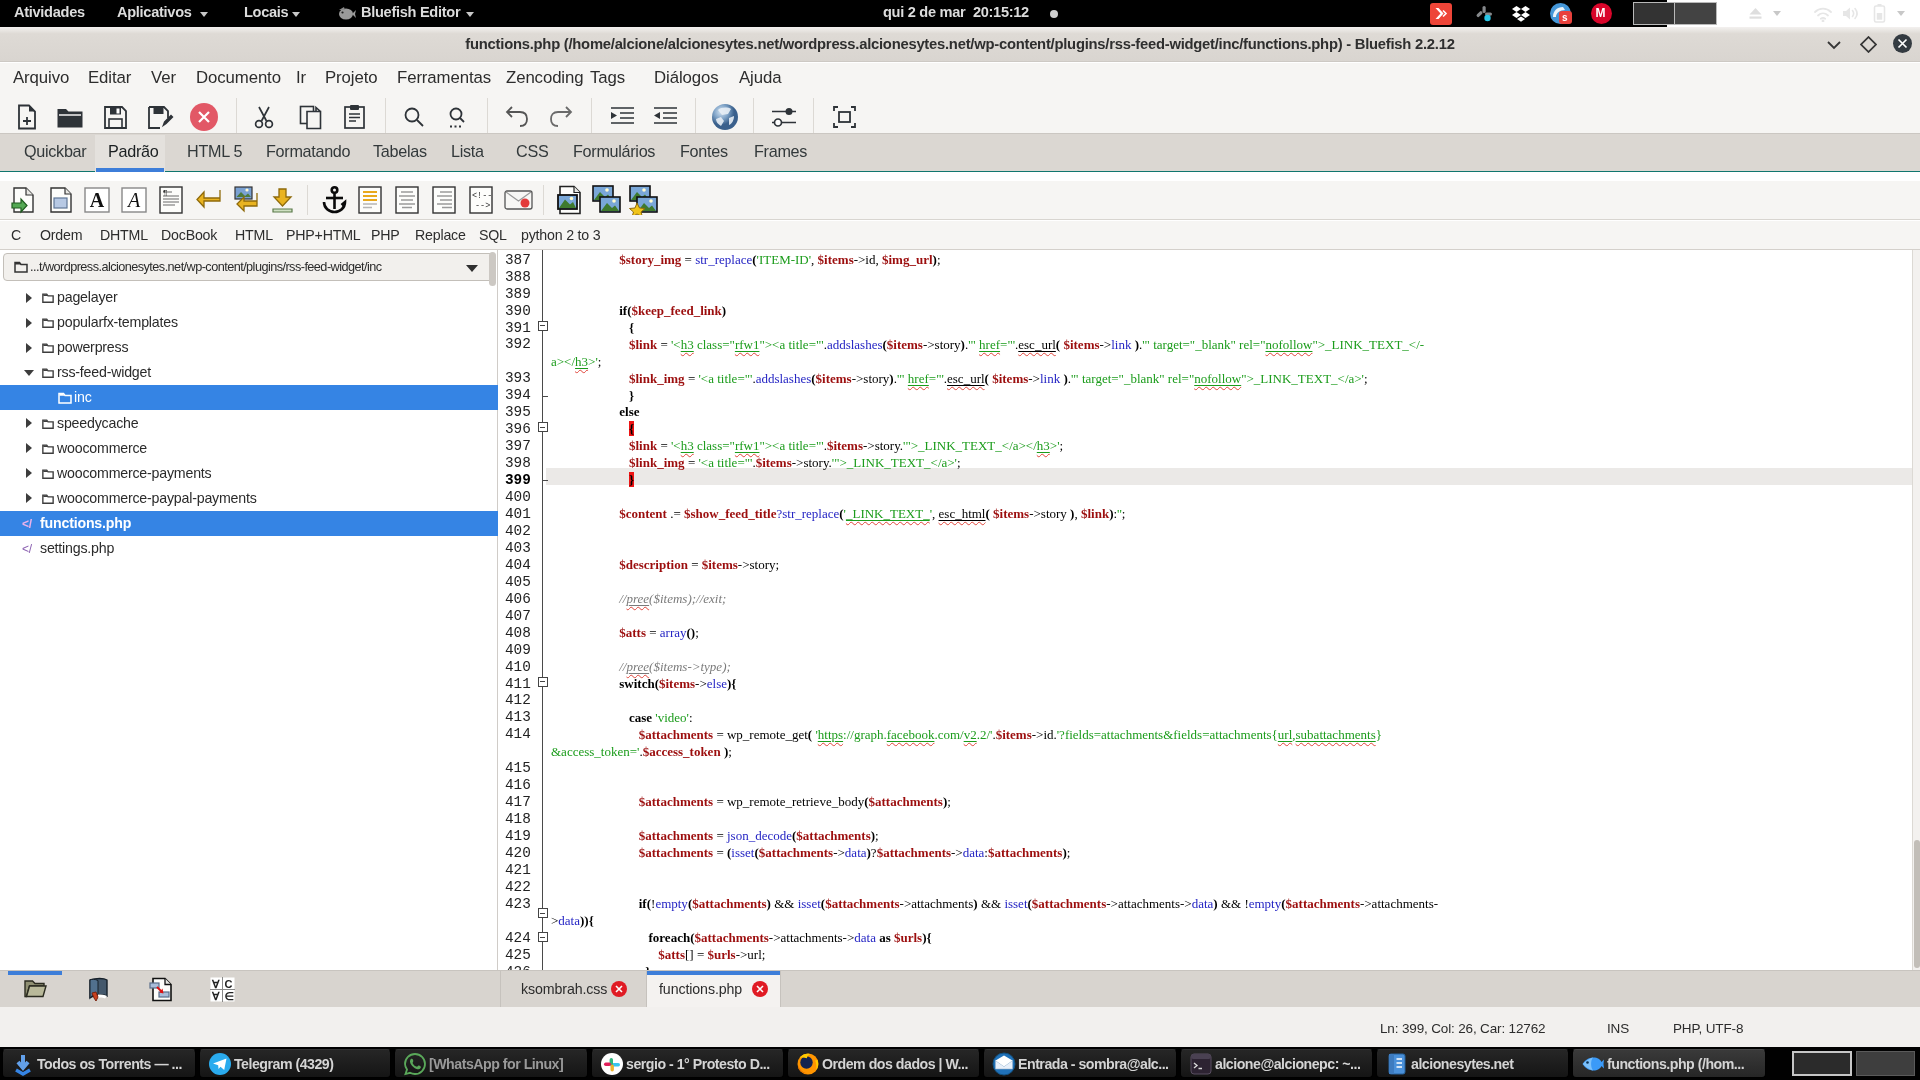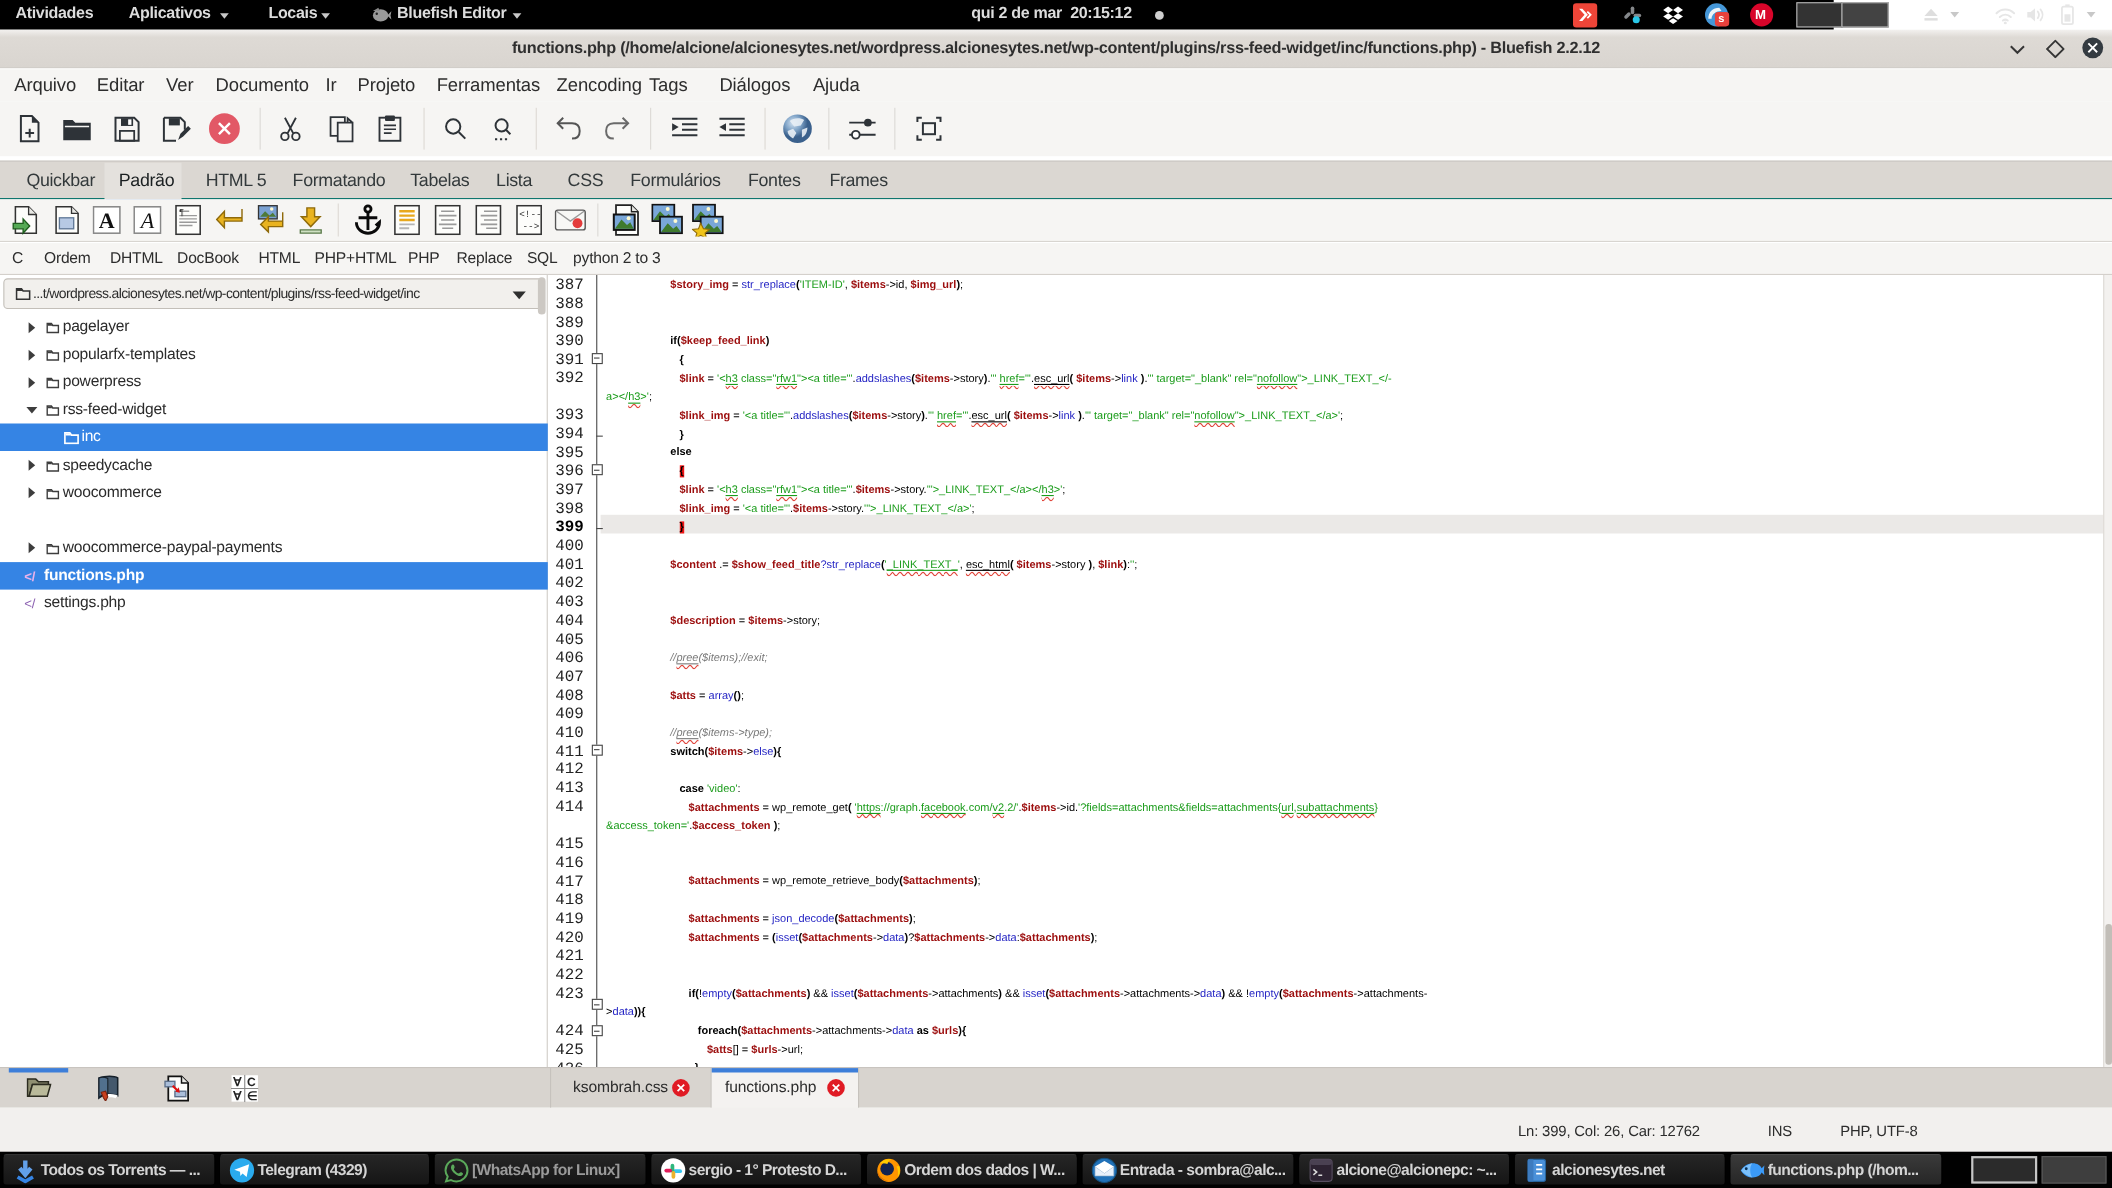--- a/index.html
+++ b/index.html
@@ -5,21 +5,21 @@
 .a{position:absolute}
 #topbar{left:0;top:0;width:1667px;height:27px;background:#000;color:#e3e3e3}
 #topbar .t{position:absolute;top:4px;font-size:14.6px;font-weight:bold;color:#dcdcdc;letter-spacing:-0.3px}
 .tri{position:absolute;width:0;height:0;border-left:4.5px solid transparent;border-right:4.5px solid transparent;border-top:5px solid #c8c8c8}
 #titlebar{left:0;top:27px;width:1920px;height:35px;background:linear-gradient(#f3f1ef,#dedad5 20%,#d9d5d0);border-bottom:1px solid #cdc9c4}
 #titlebar .tt{position:absolute;top:9px;width:100%;text-align:center;font-size:14.8px;font-weight:bold;color:#2f2f2f;letter-spacing:-0.25px}
 #menubar{left:0;top:63px;width:1920px;height:29px;background:#f6f5f3}
 #menubar .m{position:absolute;top:5px;font-size:16.8px;color:#2d2d2d;letter-spacing:-0.1px}
 #toolbar1{left:0;top:92px;width:1920px;height:50px;background:#f6f5f3}
 .vsep1{position:absolute;top:6px;height:38px;width:1px;background:#dcd9d4}
-#tabrow{left:0;top:146px;width:1920px;height:39px;background:#dbd7d2;border-top:1px solid #cbc7c2;border-bottom:5px solid #0f766e}
+#tabrow{left:0;top:133px;width:1920px;height:39px;background:#dbd7d2;border-top:1px solid #cbc7c2;border-bottom:1px solid #0f766e}
 #tabrow .tab{position:absolute;top:8px;font-size:16.2px;color:#33393b;letter-spacing:-0.3px}
 #activetab{position:absolute;left:95px;top:1px;width:70px;height:37px;background:#e4e1dd}
 #activetabbar{position:absolute;left:96px;top:34px;width:68px;height:3.6px;background:#3d7ed9}
 #toolbar2{left:0;top:181px;width:1920px;height:39px;background:#f6f5f3;border-bottom:1px solid #d8d5d0}
 .vsep2{position:absolute;top:4px;height:30px;width:1px;background:#dcd9d4}
 #row3{left:0;top:221px;width:1920px;height:29px;background:#f6f5f3;border-bottom:1px solid #d4d0cb}
 #row3 .m{position:absolute;top:6px;font-size:14.2px;color:#2d2d2d;letter-spacing:-0.2px}
 #sidebar{left:0;top:250px;width:498px;height:720px;background:#fff;border-right:1px solid #d0ccc8}
 #dropdown{position:absolute;left:3px;top:3px;width:492px;height:28px;background:#f2f0ed;border:1px solid #c3bfb9;border-radius:4px}
 #dropdown .dtext{position:absolute;left:26px;top:6px;font-size:12.7px;color:#2b2b2b;white-space:nowrap;letter-spacing:-0.55px}
@@ -27,21 +27,21 @@
 .trow.sel{background:#3584e4;color:#fff}
 .exp{position:absolute;width:0;height:0;border-top:5px solid transparent;border-bottom:5px solid transparent;border-left:6px solid #3d3d3d;top:7.5px}
 .expd{position:absolute;width:0;height:0;border-left:5px solid transparent;border-right:5px solid transparent;border-top:6px solid #3d3d3d;top:10px}
 #editor{left:499px;top:250px;width:1421px;height:720px;background:#fff;overflow:hidden}
 .gut{position:absolute;left:0;width:31.8px;text-align:right;font-family:"Liberation Mono",monospace;font-size:14.4px;color:#222;white-space:pre}
 #foldline{position:absolute;left:43px;top:0;width:1px;height:720px;background:#4a4a4a}
 .fbox{position:absolute;left:38.5px;width:10px;height:10px;background:#fff;border:1px solid #444;z-index:3}
 .fbox:after{content:"";position:absolute;left:1.5px;top:3.5px;width:5px;height:1px;background:#444}
 .ftick{position:absolute;left:43px;width:6px;height:1px;background:#4a4a4a}
 #curline{position:absolute;left:47px;top:218.35px;width:1374px;height:17px;background:#ebe9e7}
-#code{position:absolute;left:52px;top:1.9px;font-family:Liberation Sans, sans-serif;font-size:10px;line-height:16.95px;color:#000;white-space:pre}
+#code{position:absolute;left:52px;top:1.9px;font-family:Liberation Serif, serif;font-size:13px;line-height:16.95px;color:#000;white-space:pre}
 .v{color:#9c0e0e;font-weight:bold}
 .f{color:#2525c4}
 .s{color:#1b9c1b}
 .c{color:#7a7a7a;font-style:italic}
 .k{font-weight:bold}
 .u{text-decoration:underline solid currentColor 1px;text-underline-offset:2px}
 .w{text-decoration:underline wavy #e0443a 1px;text-underline-offset:3px}
 .rb{background:#ee1414}
 #vscroll{position:absolute;left:1413px;top:0;width:8px;height:720px;background:#f3f1ef;border-left:1px solid #dcd9d4}
 #vthumb{position:absolute;left:1414.5px;top:590px;width:6px;height:128px;background:#c2beb8;border-radius:3px}
@@ -430,20 +430,28 @@
       <span class="a" style="left:57px">speedycache</span>
     </div>
  <div class="trow" style="top:185.6px">
       <span class="exp" style="left:26px"></span>
       <svg class="a" style="left:42px;top:7px" width="12" height="12" viewBox="0 0 14 12">
         <path d="M1 11 V1.5 H5.5 L7 3.5 H13 V11 Z" fill="none" stroke="#3d3d3d" stroke-width="1.6"></path>
         <path d="M1.5 2 H5.3 L6.6 3.8 H1.5z" fill="#3d3d3d"></path>
       </svg>
       <span class="a" style="left:57px">woocommerce</span>
     </div>
+ <div class="trow" style="top:210.7px">
+      <span class="exp" style="left:26px"></span>
+      <svg class="a" style="left:42px;top:7px" width="12" height="12" viewBox="0 0 14 12">
+        <path d="M1 11 V1.5 H5.5 L7 3.5 H13 V11 Z" fill="none" stroke="#3d3d3d" stroke-width="1.6"></path>
+        <path d="M1.5 2 H5.3 L6.6 3.8 H1.5z" fill="#3d3d3d"></path>
+      </svg>
+      <span class="a" style="left:57px">woocommerce-payments</span>
+    </div>
  <div class="trow" style="top:235.8px">
       <span class="exp" style="left:26px"></span>
       <svg class="a" style="left:42px;top:7px" width="12" height="12" viewBox="0 0 14 12">
         <path d="M1 11 V1.5 H5.5 L7 3.5 H13 V11 Z" fill="none" stroke="#3d3d3d" stroke-width="1.6"></path>
         <path d="M1.5 2 H5.3 L6.6 3.8 H1.5z" fill="#3d3d3d"></path>
       </svg>
       <span class="a" style="left:57px">woocommerce-paypal-payments</span>
     </div>
  <div class="trow sel" style="top:260.9px;font-weight:bold">
       <svg class="a" style="left:22px;top:5px" width="13" height="15" viewBox="0 0 13 15">

